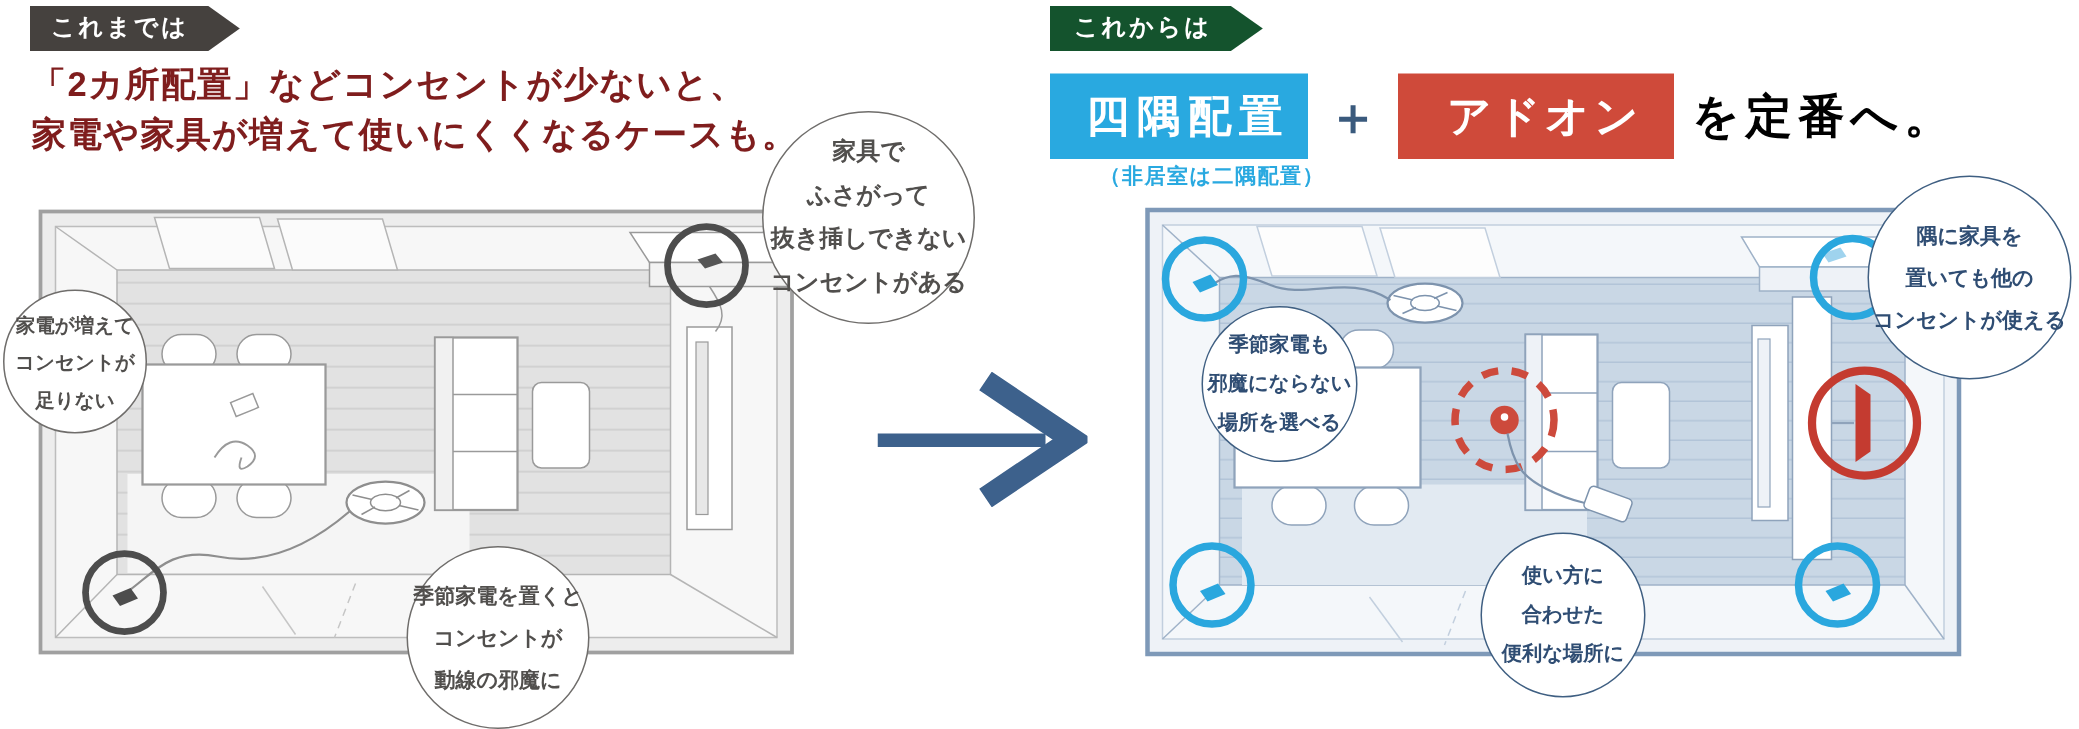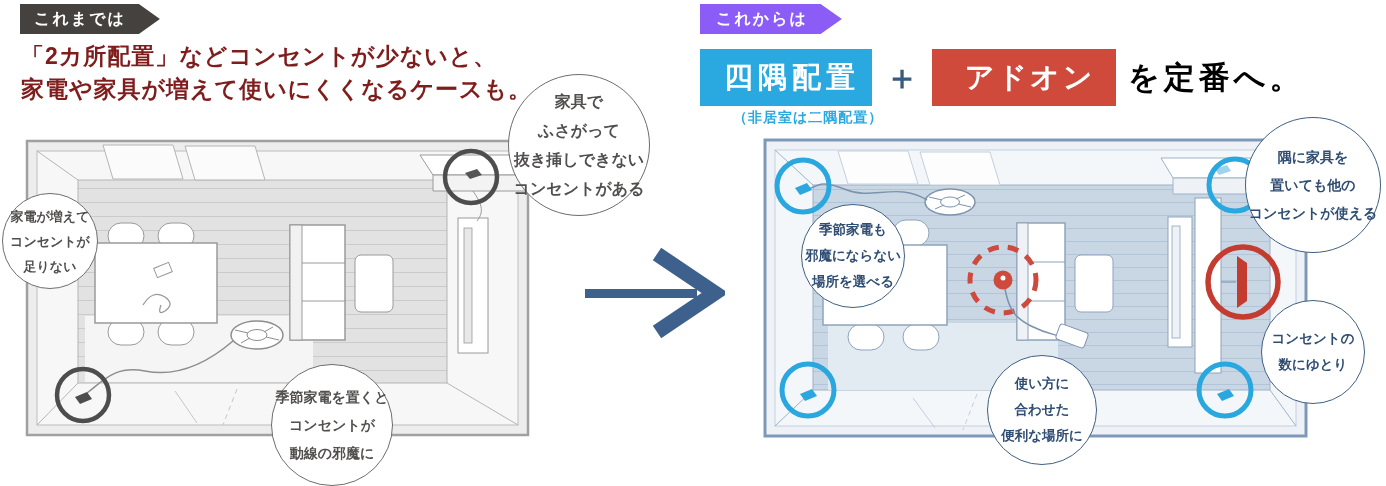--- a/index.html
+++ b/index.html
@@ -3,21 +3,21 @@
 <meta charset="utf-8">
 <style>
   html,body{margin:0;padding:0;background:#fff;}
   .canvas{position:relative;width:1386px;height:486px;background:#fff;overflow:hidden;
           font-family:"Liberation Sans","DejaVu Sans",sans-serif;}
   
   .tag{position:absolute;height:30px;line-height:30px;color:#fff;font-weight:bold;
        font-size:16px;letter-spacing:2px;padding:0 34px 0 16px;
        clip-path:polygon(0 0,85% 0,100% 50%,85% 100%,0 100%);}
   .tag-before{left:20px;top:4px;background:#45413e;padding-left:14px;}
-  .tag-after{left:700px;top:4px;background:#8b5cf6;}
+  .tag-after{left:700px;top:4px;background:#14532d;}
   
   .headline{position:absolute;left:21px;top:40px;color:#7f1d1d;font-weight:bold;
             font-size:23px;line-height:33px;letter-spacing:1px;}
   
   .formula{position:absolute;left:700px;top:49px;display:flex;align-items:center;height:57px;}
   .box{height:57px;display:flex;align-items:center;justify-content:center;
        color:#fff;font-weight:bold;font-size:29px;letter-spacing:5px;padding-left:12px;}
   .box-blue{width:160px;background:#29a9e0;}
   .box-red{width:172px;background:#cf4a3a;letter-spacing:3px;}
   .plus{color:#3a5a7d;font-size:34px;font-weight:bold;margin:0 13px;}
@@ -241,23 +241,19 @@
   <div class="callout navy" style="left:801px;top:204px;width:104px;height:104px;font-size:13.5px;line-height:26px;">
     <div class="cl">季節家電も</div>
     <div class="cl">邪魔にならない</div>
     <div class="cl">場所を選べる</div>
   </div>
   <div class="callout navy" style="left:1245px;top:117px;width:136px;height:136px;font-size:14px;line-height:28px;">
     <div class="cl">隅に家具を</div>
     <div class="cl">置いても他の</div>
     <div class="cl">コンセントが使える</div>
   </div>
-  <div class="callout navy" style="left:1261px;top:300px;width:104px;height:104px;font-size:13.5px;line-height:26px;">
-    <div class="cl">コンセントの</div>
-    <div class="cl">数にゆとり</div>
-  </div>
   <div class="callout navy" style="left:987px;top:355px;width:110px;height:110px;font-size:13.5px;line-height:26px;text-align:right;">
     <div class="cl">使い方に</div>
     <div class="cl">合わせた</div>
     <div class="cl">便利な場所に</div>
   </div>
 
 </div>
 
 </body></html>

